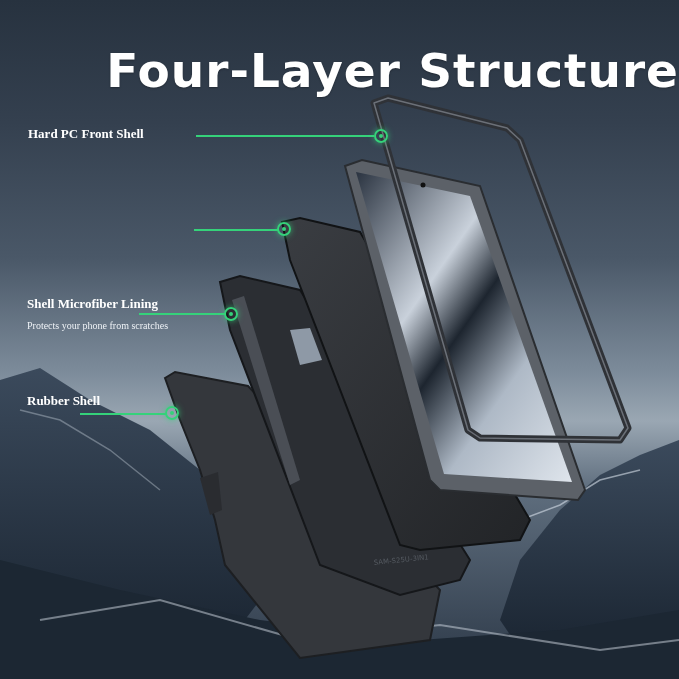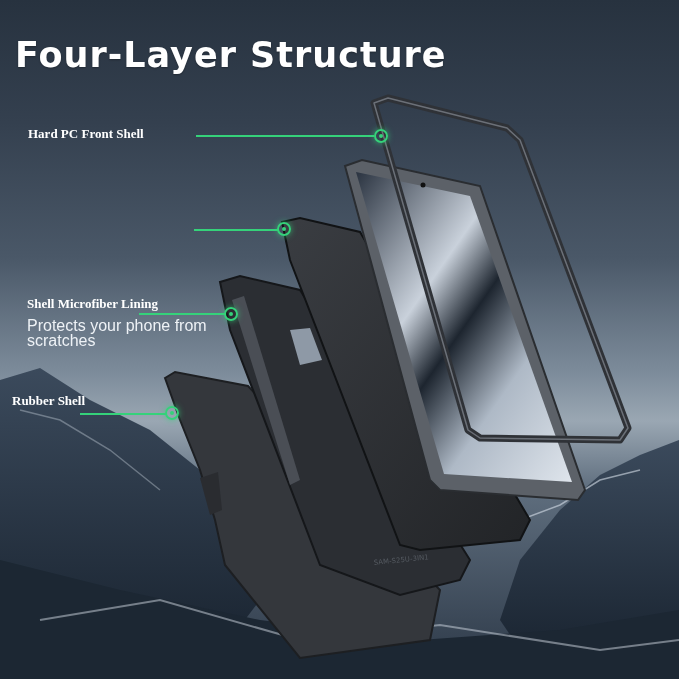--- a/index.html
+++ b/index.html
@@ -2,33 +2,33 @@
 <html><head>
 <meta charset="utf-8">
 <style>
   html, body { margin:0; padding:0; }
   body { width:679px; height:679px; overflow:hidden; font-family:"Liberation Sans", sans-serif; }
   .stage {
     position:relative; width:679px; height:679px; overflow:hidden;
     background: linear-gradient(180deg, #27323f 0%, #34404f 18%, #4a5868 38%, #7d8c9b 55%, #9aa7b3 62%, #5f6e7e 72%, #2b3746 100%);
   }
   .title {
-    position:absolute; left:0; right:0; top:12px; text-align:left;
-    color:#ffffff; font-weight:bold; font-size:35px; letter-spacing:1px;
+    position:absolute; left:0; right:0; top:12px; text-align:right;
+    color:#ffffff; font-weight:bold; font-size:47px; letter-spacing:1px;
     font-family:"DejaVu Sans", sans-serif;
     text-shadow: 0 1px 2px rgba(0,0,0,0.3);
     margin-left: 15px;
   }
   .label {
     position:absolute; color:#ffffff; font-weight:bold; font-size:13px;
     font-family:Liberation Serif, serif; white-space:nowrap;
   }
   .sublabel {
-    position:absolute; color:#eef2f6; font-size:16px; line-height:15px;
-    font-family:Liberation Sans, sans-serif; width:180px;
+    position:absolute; color:#eef2f6; font-size:10px; line-height:15px;
+    font-family:Liberation Serif, serif; width:180px;
   }
   .leader { position:absolute; height:2px; background:#35d27a; }
   .dot {
     position:absolute; width:14px; height:14px; border-radius:50%;
     border:2px solid #35d27a; box-sizing:border-box;
     box-shadow:0 0 6px rgba(53,210,122,0.7);
   }
   .dot::after {
     content:""; position:absolute; left:3px; top:3px; width:4px; height:4px;
     border-radius:50%; background:#35d27a;
@@ -103,17 +103,17 @@
   <div class="dot" style="left:374px; top:129px;"></div>
 
   <div class="leader" style="left:194px; top:229px; width:84px;"></div>
   <div class="dot" style="left:277px; top:222px;"></div>
 
   <div class="label" style="left:27px; top:296px;">Shell Microfiber Lining</div>
   <div class="sublabel" style="left:27px; top:318px;">Protects your phone from scratches</div>
   <div class="leader" style="left:139px; top:313px; width:86px;"></div>
   <div class="dot" style="left:224px; top:307px;"></div>
 
-  <div class="label" style="left:12px; top:393px;">Rubber Shell</div>
+  <div class="label" style="left:27px; top:393px;">Rubber Shell</div>
   <div class="leader" style="left:80px; top:413px; width:86px;"></div>
   <div class="dot" style="left:165px; top:406px;"></div>
 
 </div>
 
 </body></html>

